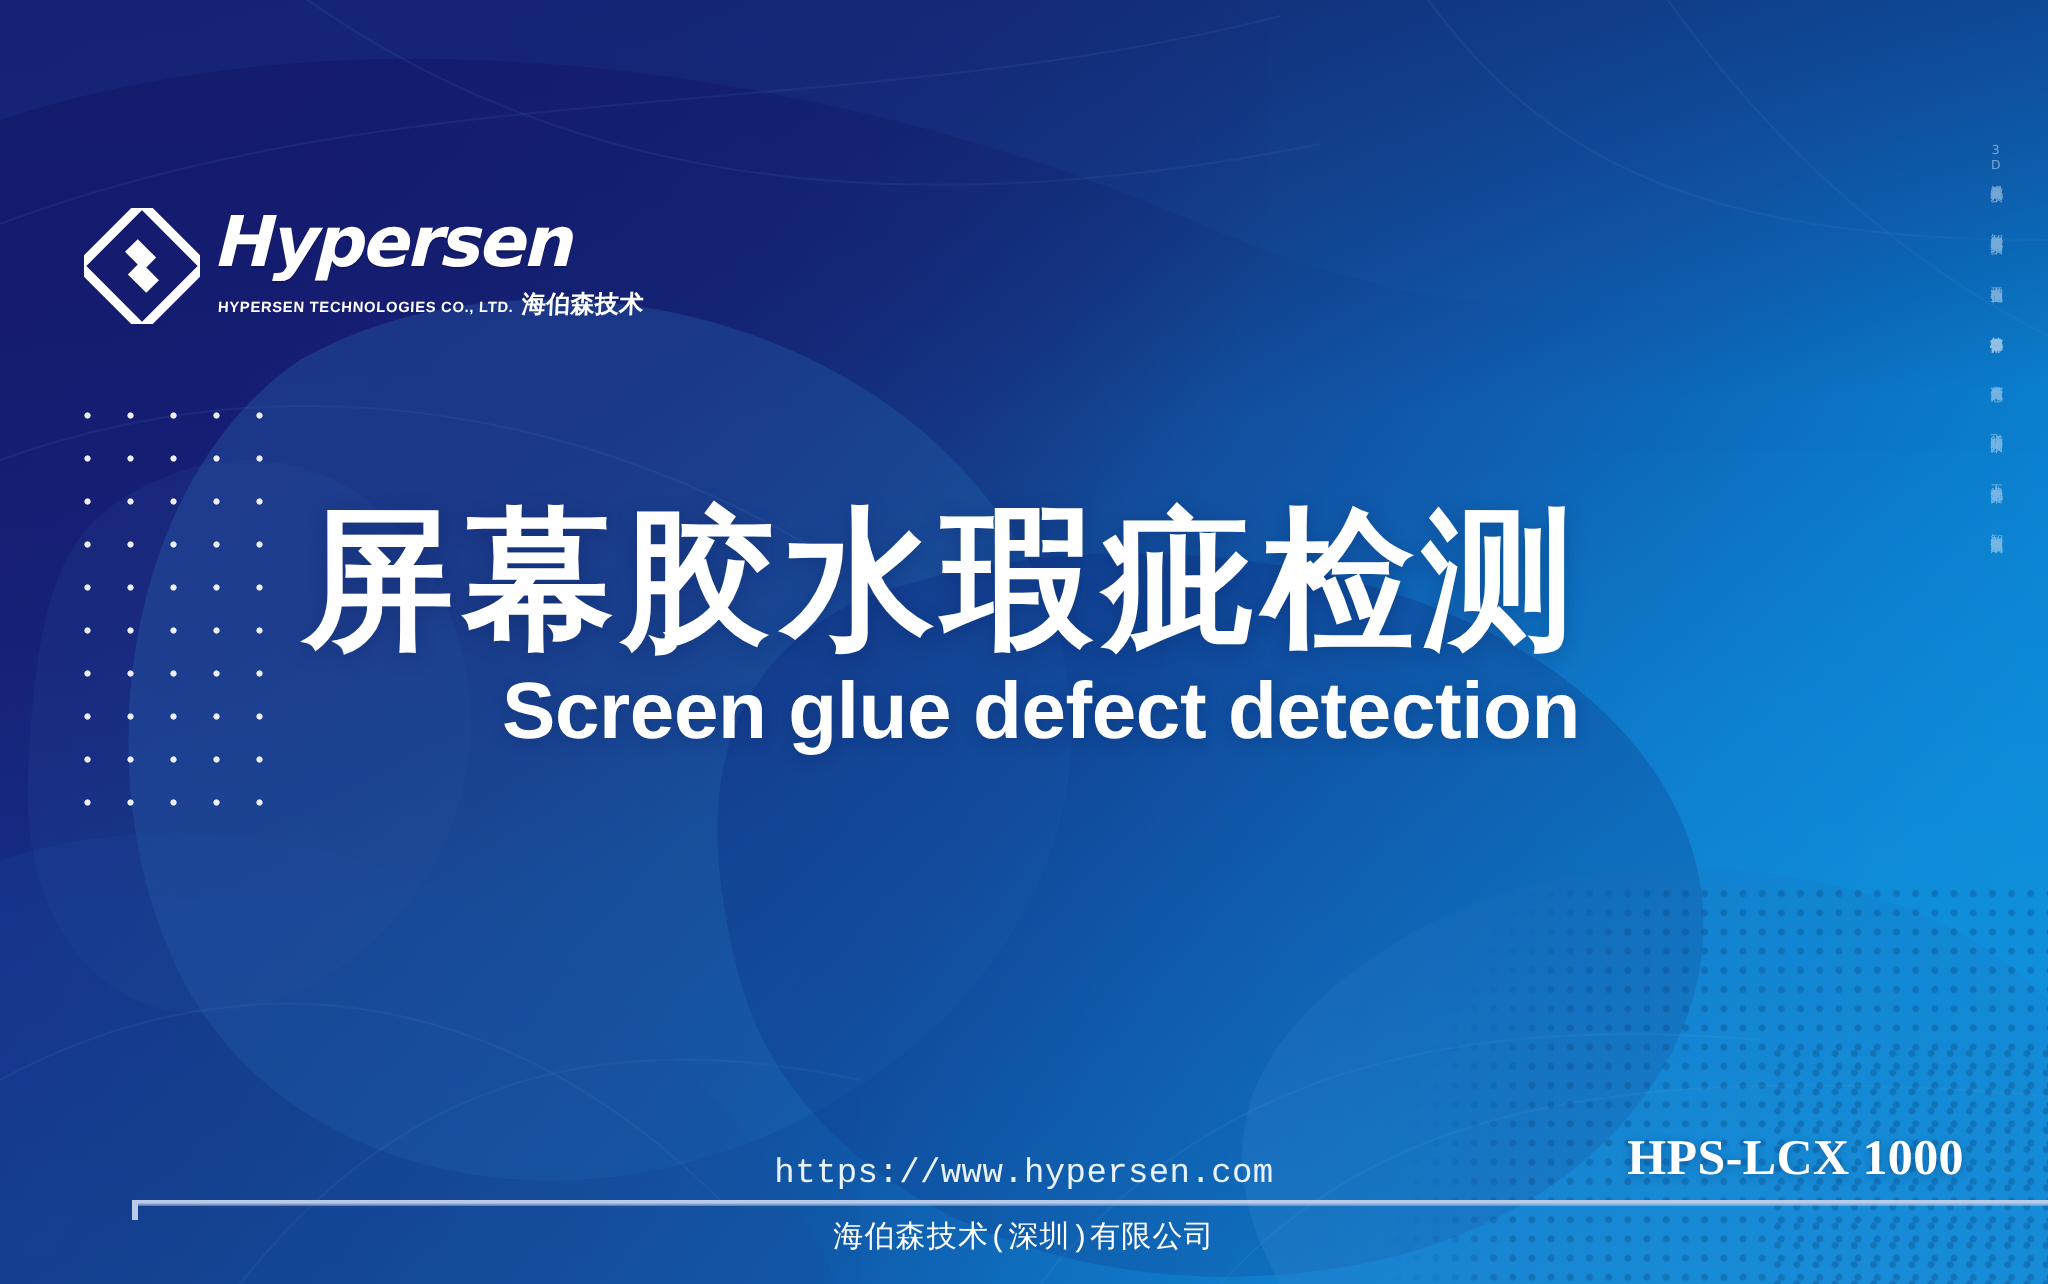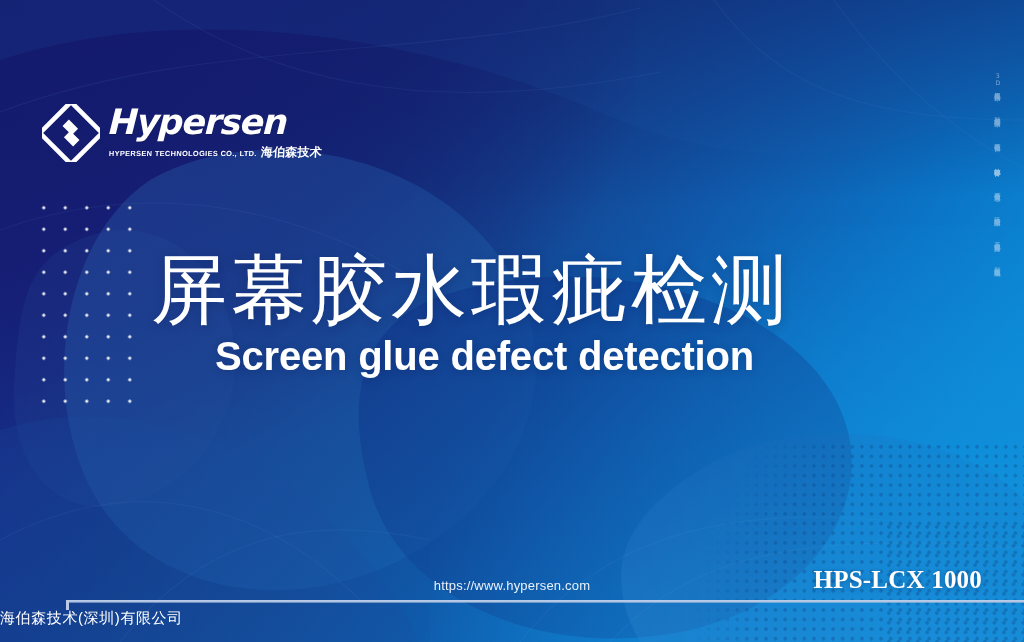--- a/index.html
+++ b/index.html
@@ -100,29 +100,29 @@
     font-weight:bold;font-size:12px;letter-spacing:.2px;
     color:#ffffff;white-space:nowrap;
   }
 
   
   .headline{
     position:absolute;left:151px;top:251px;width:760px;
   }
   .title-cn{
     font-family:"DejaVu Sans","Liberation Sans",sans-serif;
-    font-weight:normal;
+    font-weight:bold;
     font-size:76px;line-height:1.02;
     letter-spacing:4px;
     color:#ffffff;
     white-space:nowrap;
     text-shadow:0 2px 10px rgba(0,20,70,.25);
   }
   .title-en{
-    margin-top:6px;margin-left:64px;
+    margin-top:6px;margin-left:100px;
     font-family:"Liberation Sans","DejaVu Sans",sans-serif;
     font-weight:bold;
     font-size:40px;line-height:1.05;
     letter-spacing:-.2px;
     color:#ffffff;
     white-space:nowrap;
     text-shadow:0 2px 8px rgba(0,20,70,.22);
   }
 
   
@@ -130,27 +130,27 @@
     position:absolute;left:66px;top:600px;width:958px;height:3px;
     background:linear-gradient(180deg,#b9cbe6 0%,#b9cbe6 45%,rgba(185,203,230,.35) 100%);
   }
   .footer-rule-left{
     position:absolute;left:66px;top:600px;width:3px;height:10px;
     background:#b9cbe6;
   }
   .footer-url{
     position:absolute;left:0;top:578px;width:1024px;
     text-align:center;
-    font-family:Liberation Sans, sans-serif;
-    font-size:13px;color:#eaf2fb;letter-spacing:.2px;
+    font-family:Liberation Mono, monospace;
+    font-size:17px;color:#eaf2fb;letter-spacing:.2px;
   }
   .footer-company{
     position:absolute;left:0;top:609px;width:1024px;
-    text-align:left;
-    font-family:Liberation Sans, sans-serif;
+    text-align:center;
+    font-family:Liberation Mono, monospace;
     font-size:15px;color:#ffffff;letter-spacing:.6px;
   }
   .model{
     position:absolute;right:42px;top:566px;
     font-family:Liberation Serif, serif;
     font-weight:bold;font-size:25px;letter-spacing:.2px;
     color:#ffffff;
     text-shadow:0 1px 5px rgba(0,30,80,.3);
   }
 

